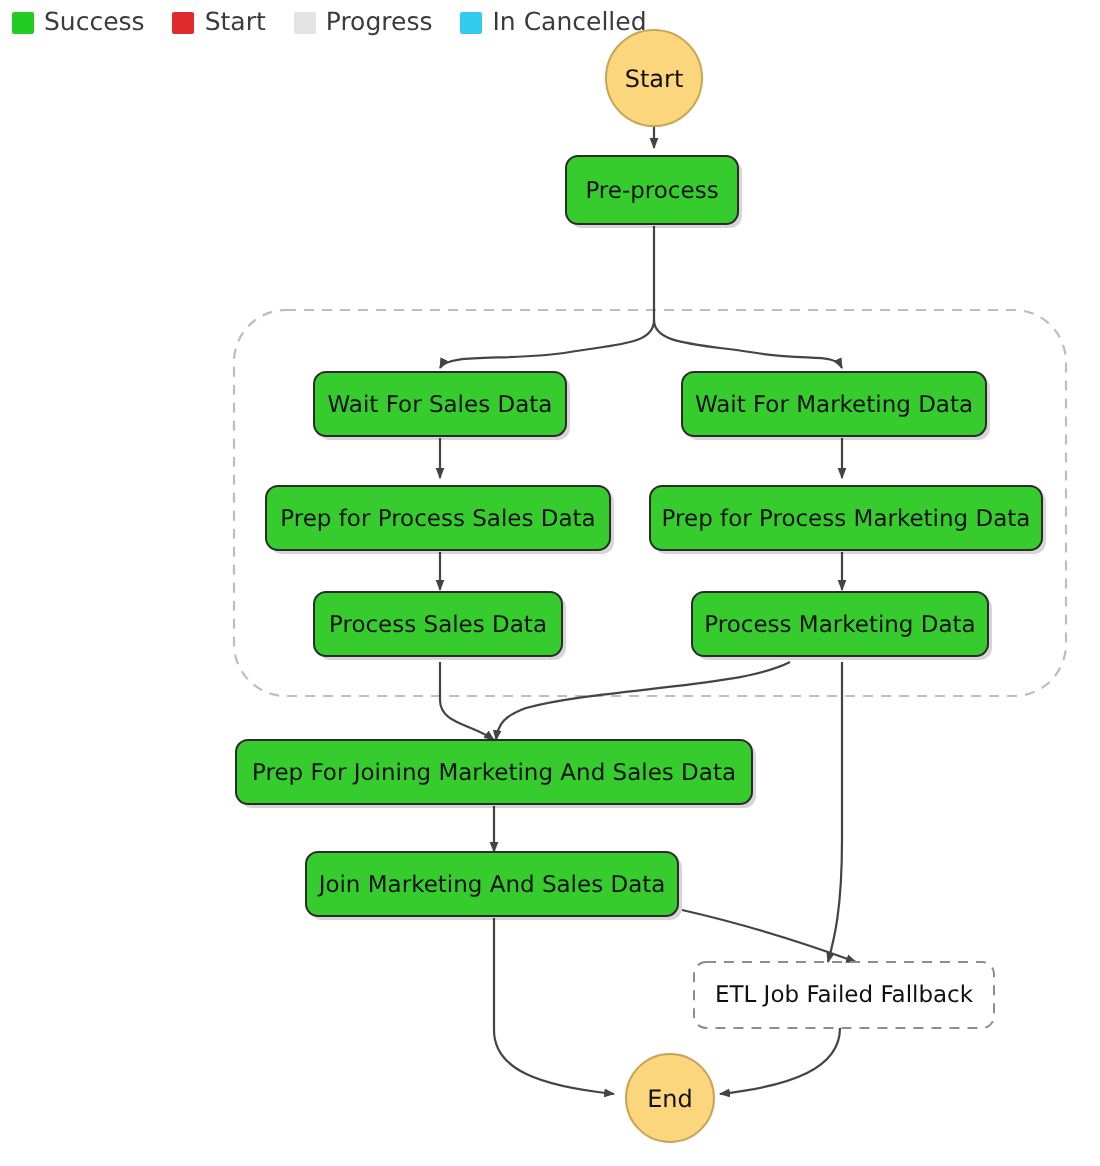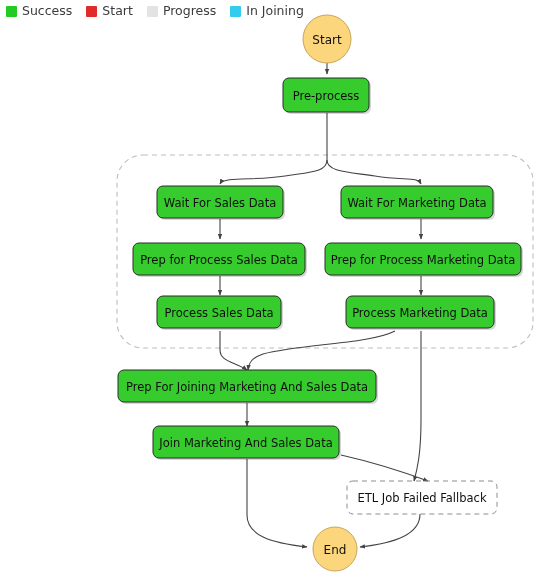--- a/index.html
+++ b/index.html
@@ -115,21 +115,21 @@
   <div class="legend-entry">
     <span class="legend-swatch" style="background: rgb(224, 43, 43);"></span>
     <span class="legend-label">Start</span>
   </div>
   <div class="legend-entry">
     <span class="legend-swatch" style="background: rgb(227, 227, 227);"></span>
     <span class="legend-label">Progress</span>
   </div>
   <div class="legend-entry">
     <span class="legend-swatch" style="background: rgb(51, 204, 238);"></span>
-    <span class="legend-label">In Joining</span>
+    <span class="legend-label">In Cancelled</span>
   </div>
 </div>
 
 <svg id="graph" viewBox="0 0 550 583">
   <defs>
     <marker id="arrow" viewBox="0 0 10 10" refX="9" refY="5" markerWidth="5" markerHeight="5" orient="auto-start-reverse">
       <path d="M 0 1 L 10 5 L 0 9 z" fill="#444444"></path>
     </marker>
   </defs>
 

